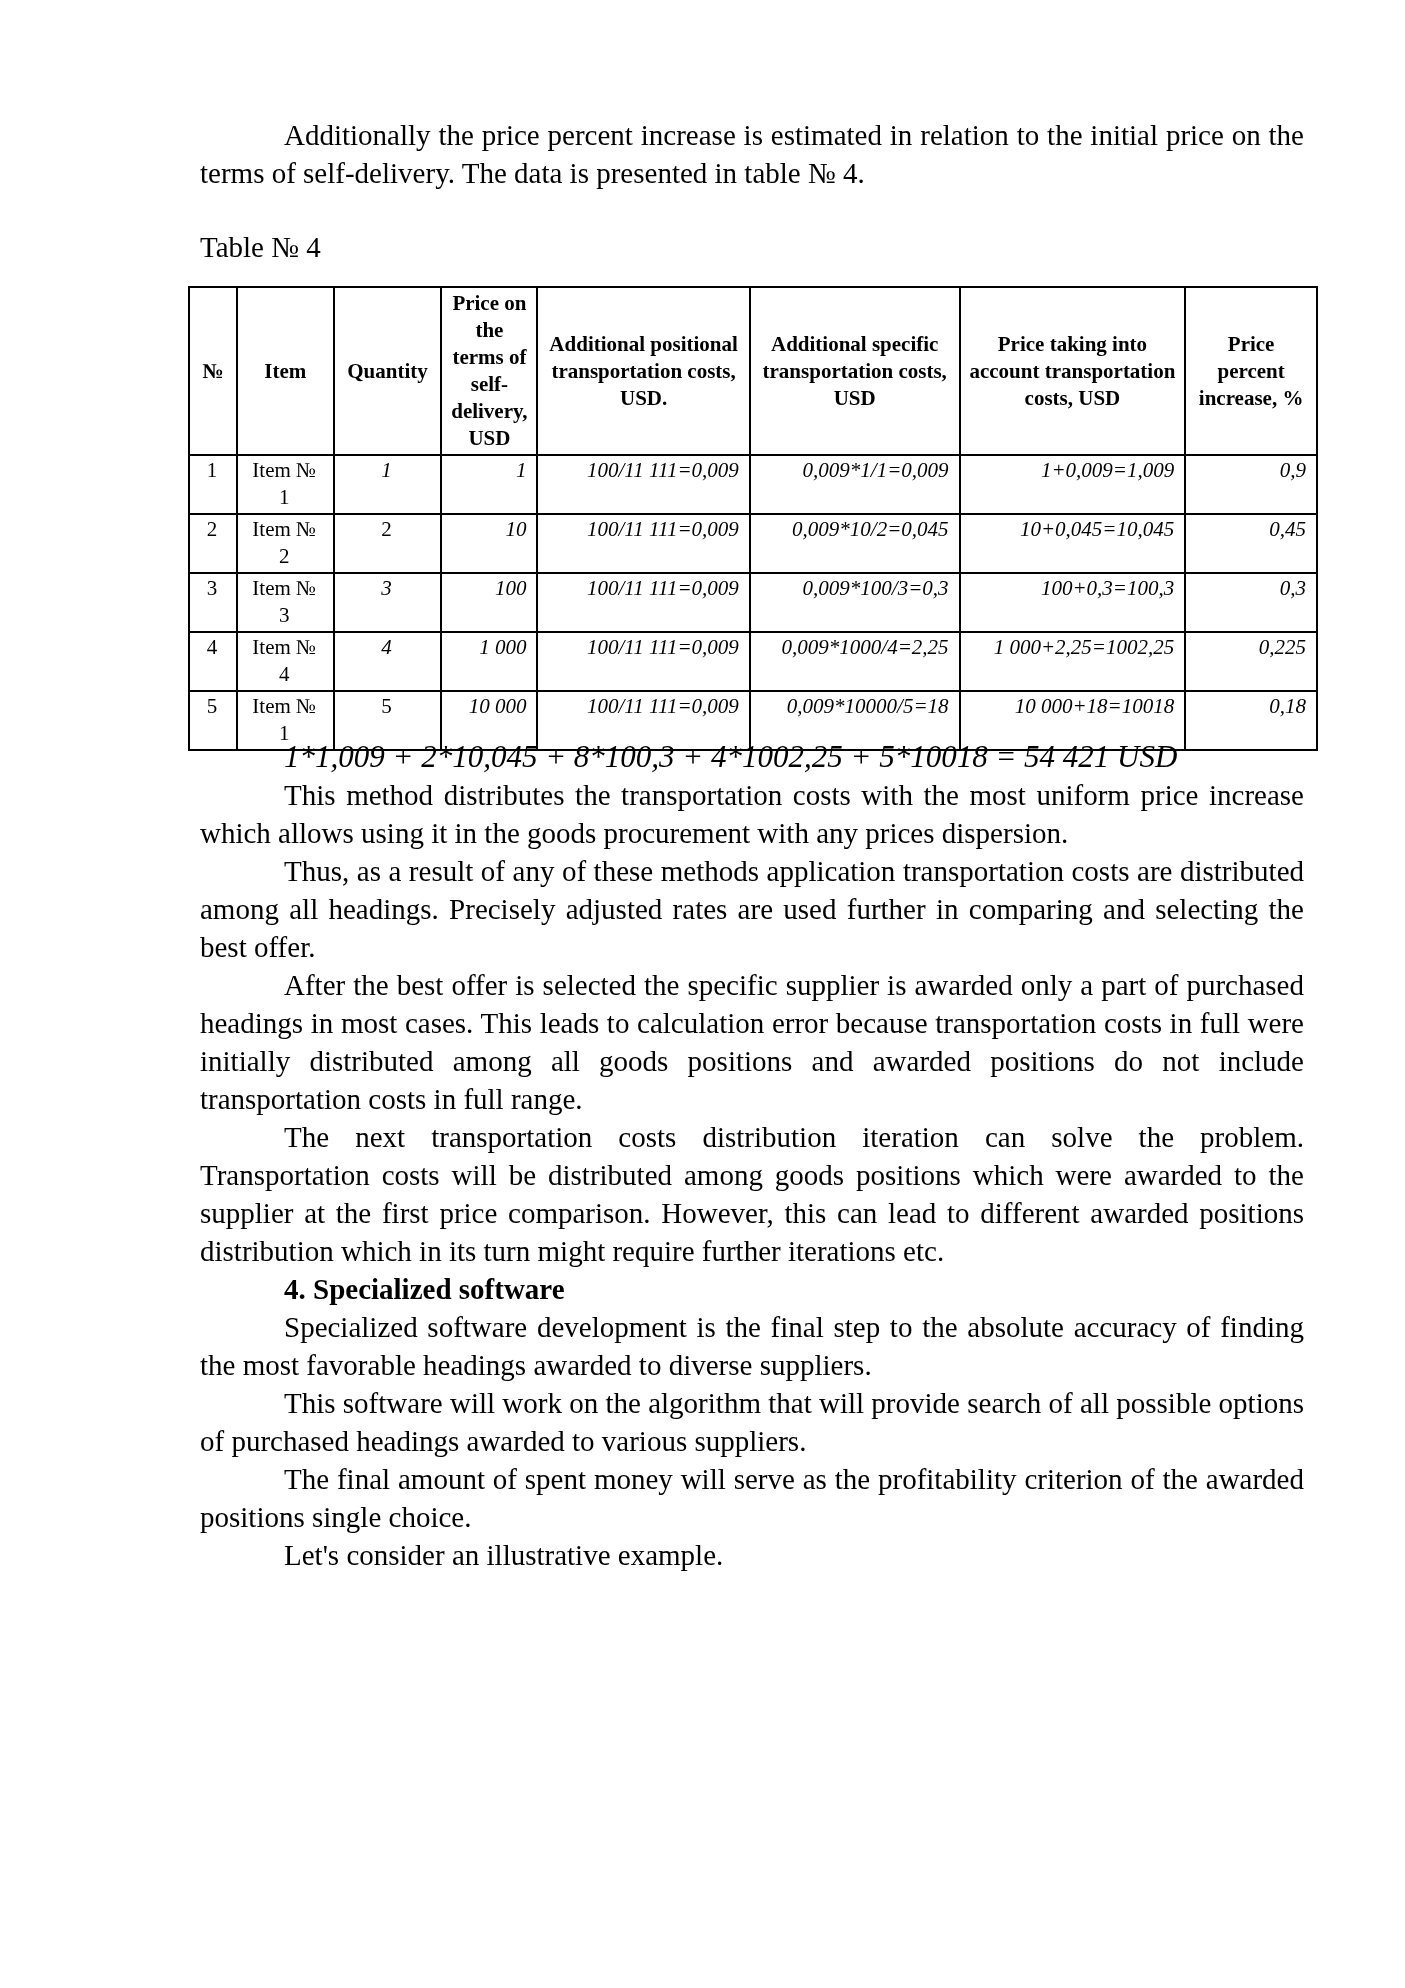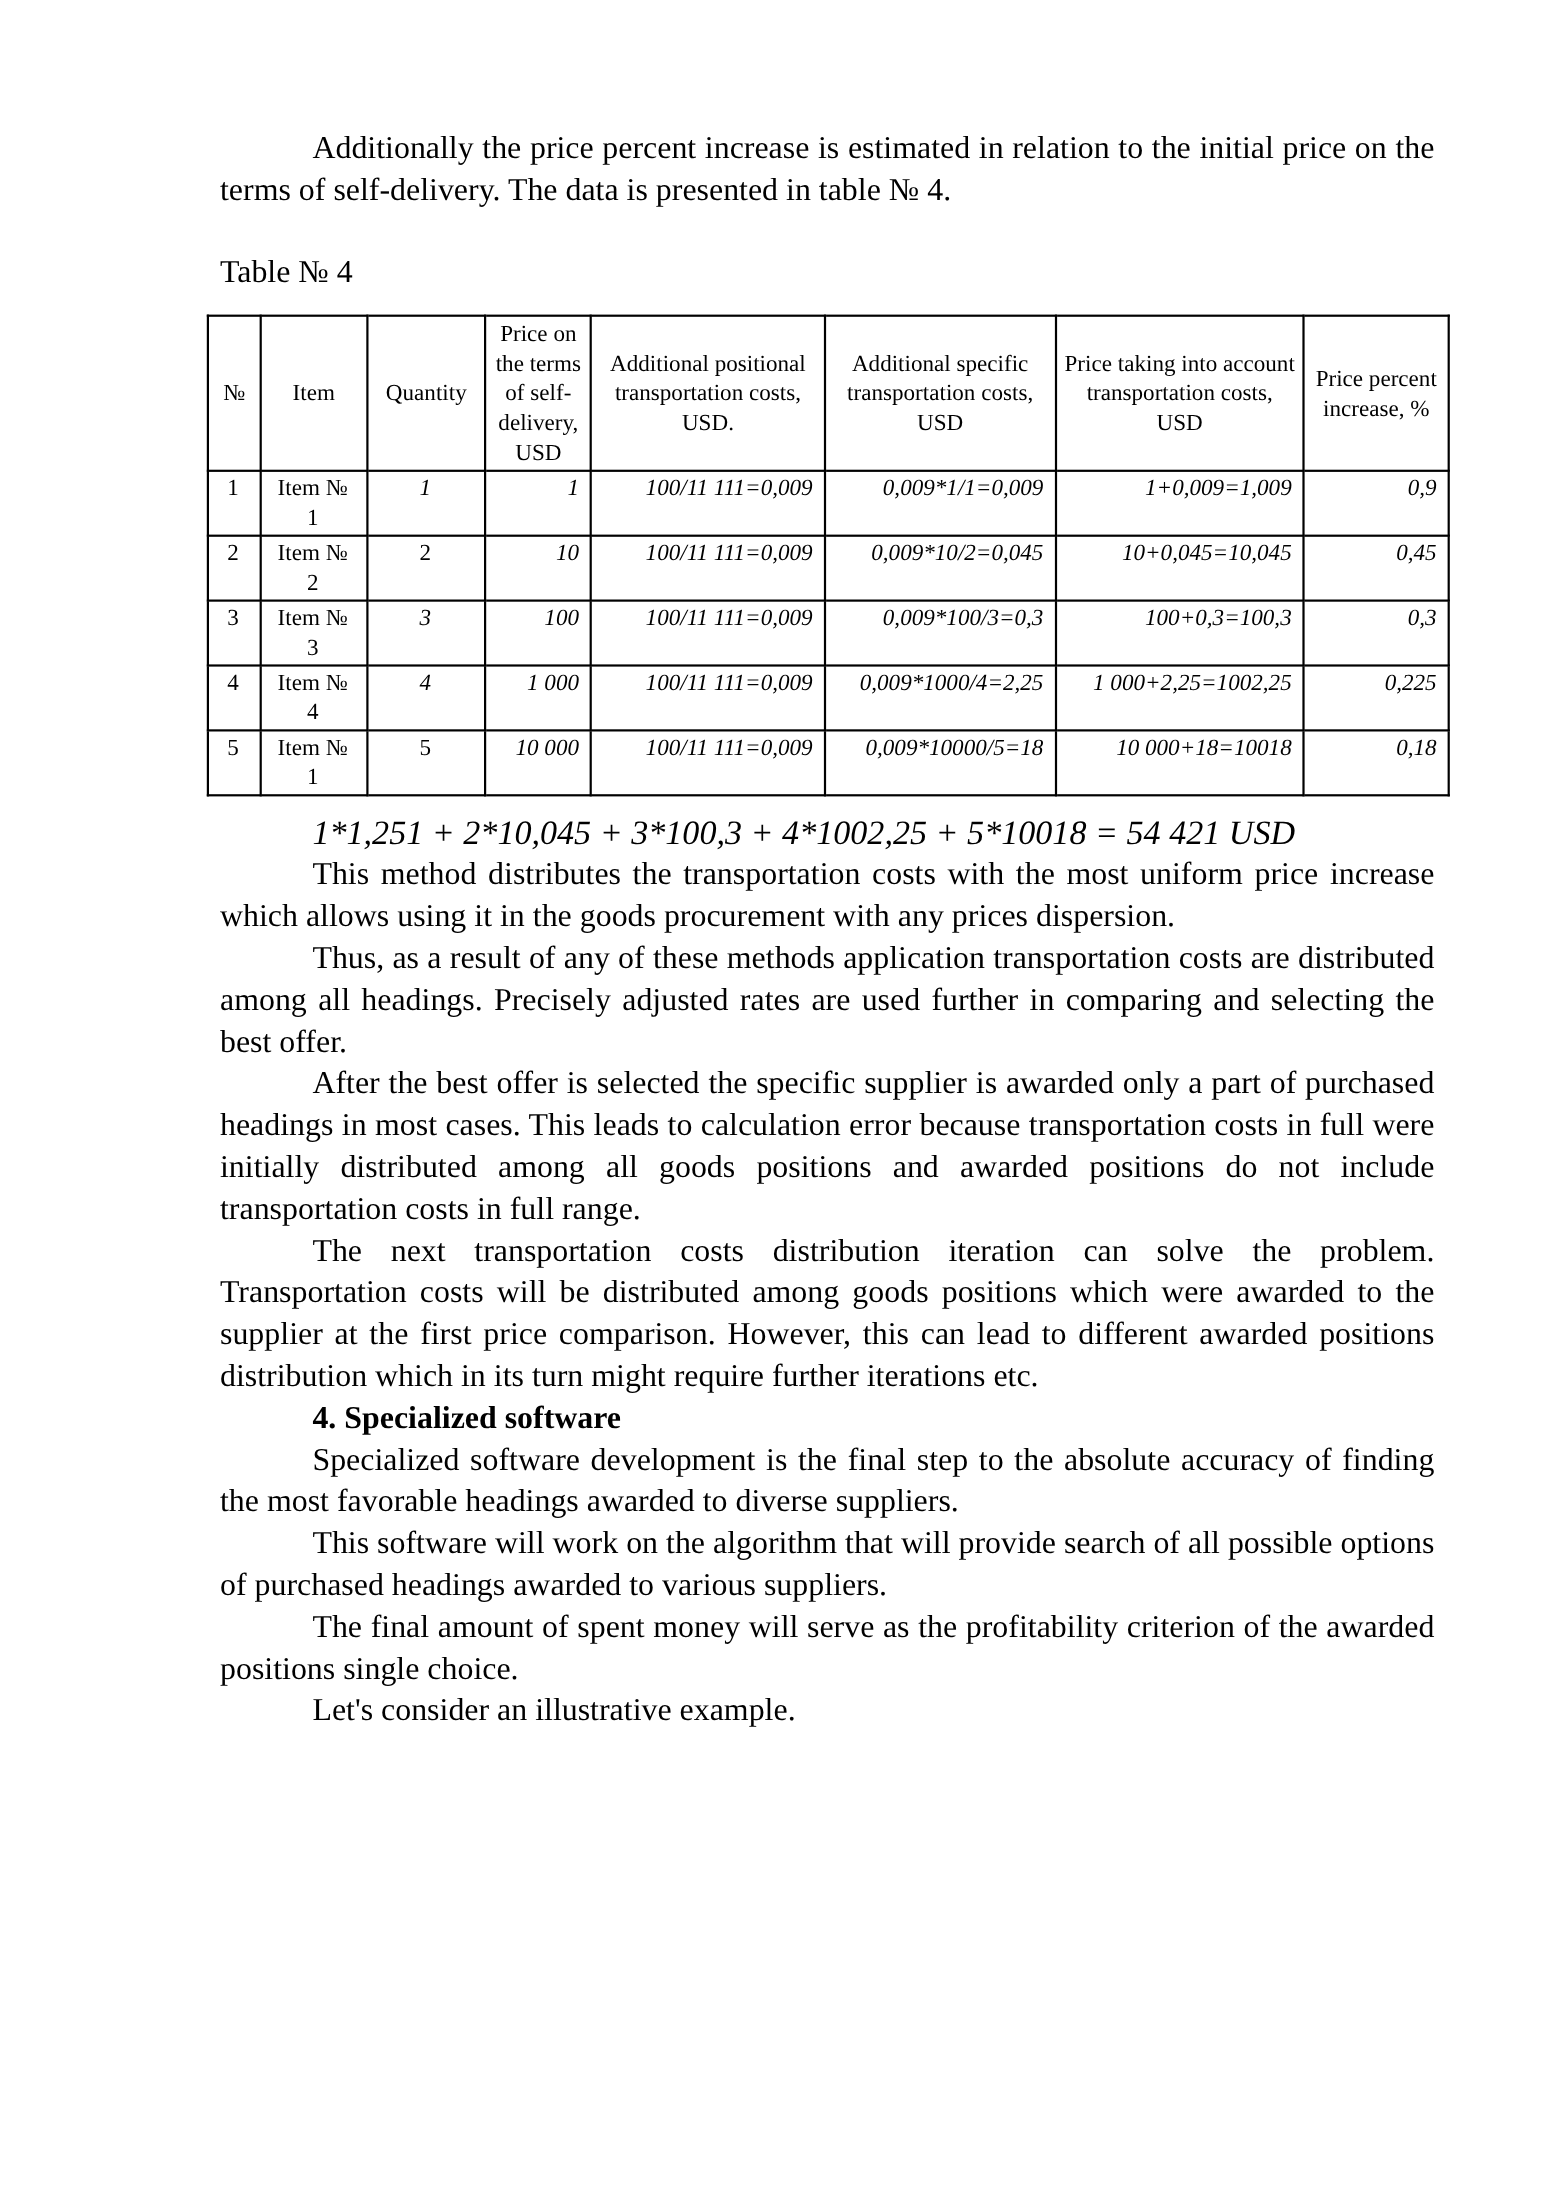--- a/index.html
+++ b/index.html
@@ -14,21 +14,21 @@
       text-indent: 84px; margin: 0;
     }
     .caption { text-align: left; font-size: 29px; line-height: 38px; margin-top: 36px; margin-right: 0; }
     table.t4 {
       position: absolute; left: 188px; top: 286px; width: 1130px;
       border-collapse: collapse; font-size: 21px; line-height: 27px;
     }
     table.t4 th, table.t4 td {
       border: 2.5px solid #000; vertical-align: top; padding: 1px 10px 2px 8px;
     }
-    table.t4 th { font-weight: normal; text-align: center; vertical-align: middle; padding: 2px 6px; height: 130px; }
+    table.t4 th { font-weight: bold; text-align: center; vertical-align: middle; padding: 2px 6px; height: 130px; }
     table.t4 td.c { text-align: center; }
     table.t4 td.r { text-align: right; }
     table.t4 td.i { font-style: italic; }
     table.t4 td.n { font-style: normal; }
     table.t4 tr.row td { height: 50px; }
     .formula { font-style: italic; font-size: 31px; line-height: 38px; text-indent: 84px; margin: 0; }
     .heading { font-weight: bold; font-size: 29px; line-height: 38px; text-indent: 84px; margin: 0; }
     .below { position: absolute; left: 200px; top: 738px; width: 1104px; }
   </style>
 </head>
@@ -110,21 +110,21 @@
       <td class="r i">10 000</td>
       <td class="r i">100/11 111=0,009</td>
       <td class="r i">0,009*10000/5=18</td>
       <td class="r i">10 000+18=10018</td>
       <td class="r i">0,18</td>
     </tr>
   </tbody>
 </table>
 
 <div class="below">
-  <p class="formula">1*1,251 + 2*10,045 + 3*100,3 + 4*1002,25 + 5*10018 = 54 421 USD</p>
+  <p class="formula">1*1,009 + 2*10,045 + 8*100,3 + 4*1002,25 + 5*10018 = 54 421 USD</p>
   <p class="p">This method distributes the transportation costs with the most uniform price increase which allows using it in the goods procurement with any prices dispersion.</p>
   <p class="p">Thus, as a result of any of these methods application transportation costs are distributed among all headings. Precisely adjusted rates are used further in comparing and selecting the best offer.</p>
   <p class="p">After the best offer is selected the specific supplier is awarded only a part of purchased headings in most cases. This leads to calculation error because transportation costs in full were initially distributed among all goods positions and awarded positions do not include transportation costs in full range.</p>
   <p class="p">The next transportation costs distribution iteration can solve the problem. Transportation costs will be distributed among goods positions which were awarded to the supplier at the first price comparison. However, this can lead to different awarded positions distribution which in its turn might require further iterations etc.</p>
   <p class="heading">4.  Specialized software</p>
   <p class="p">Specialized software development is the final step to the absolute accuracy of finding the most favorable headings awarded to diverse suppliers.</p>
   <p class="p">This software will work on the algorithm that will provide search of all possible options of purchased headings awarded to various suppliers.</p>
   <p class="p">The final amount of spent money will serve as the profitability criterion of the awarded positions single choice.</p>
   <p class="p">Let's consider an illustrative example.</p>
 </div>

